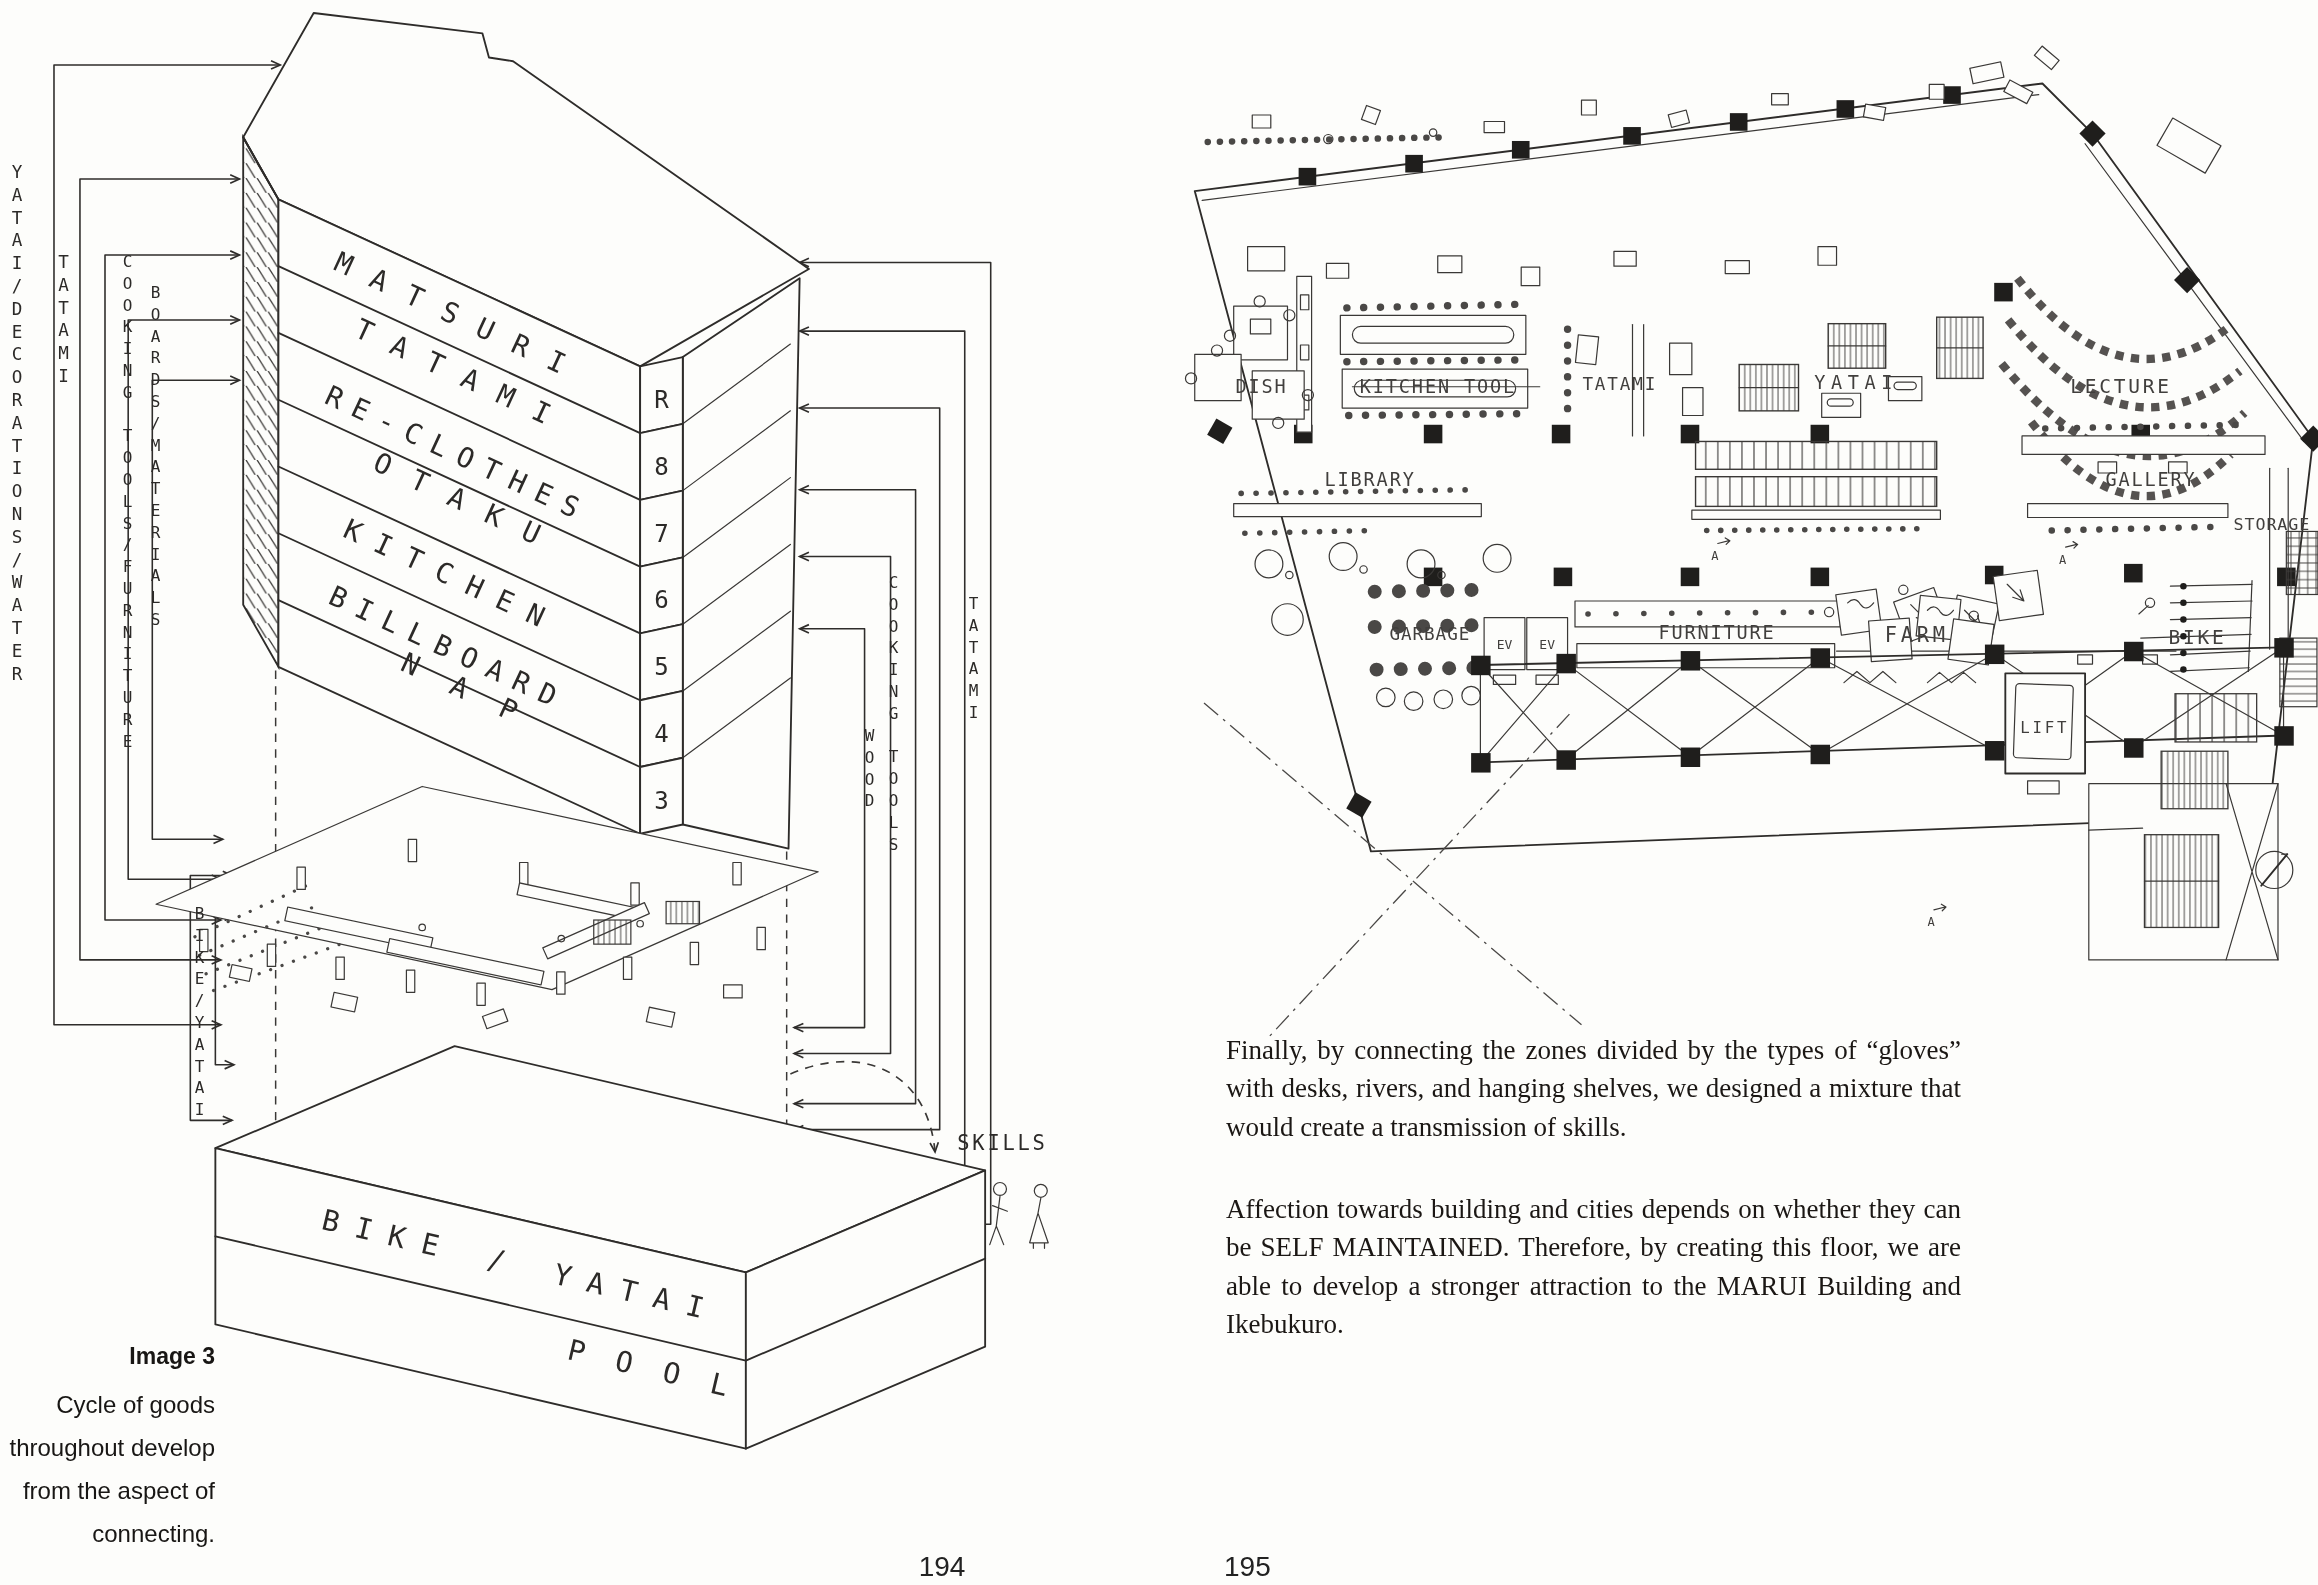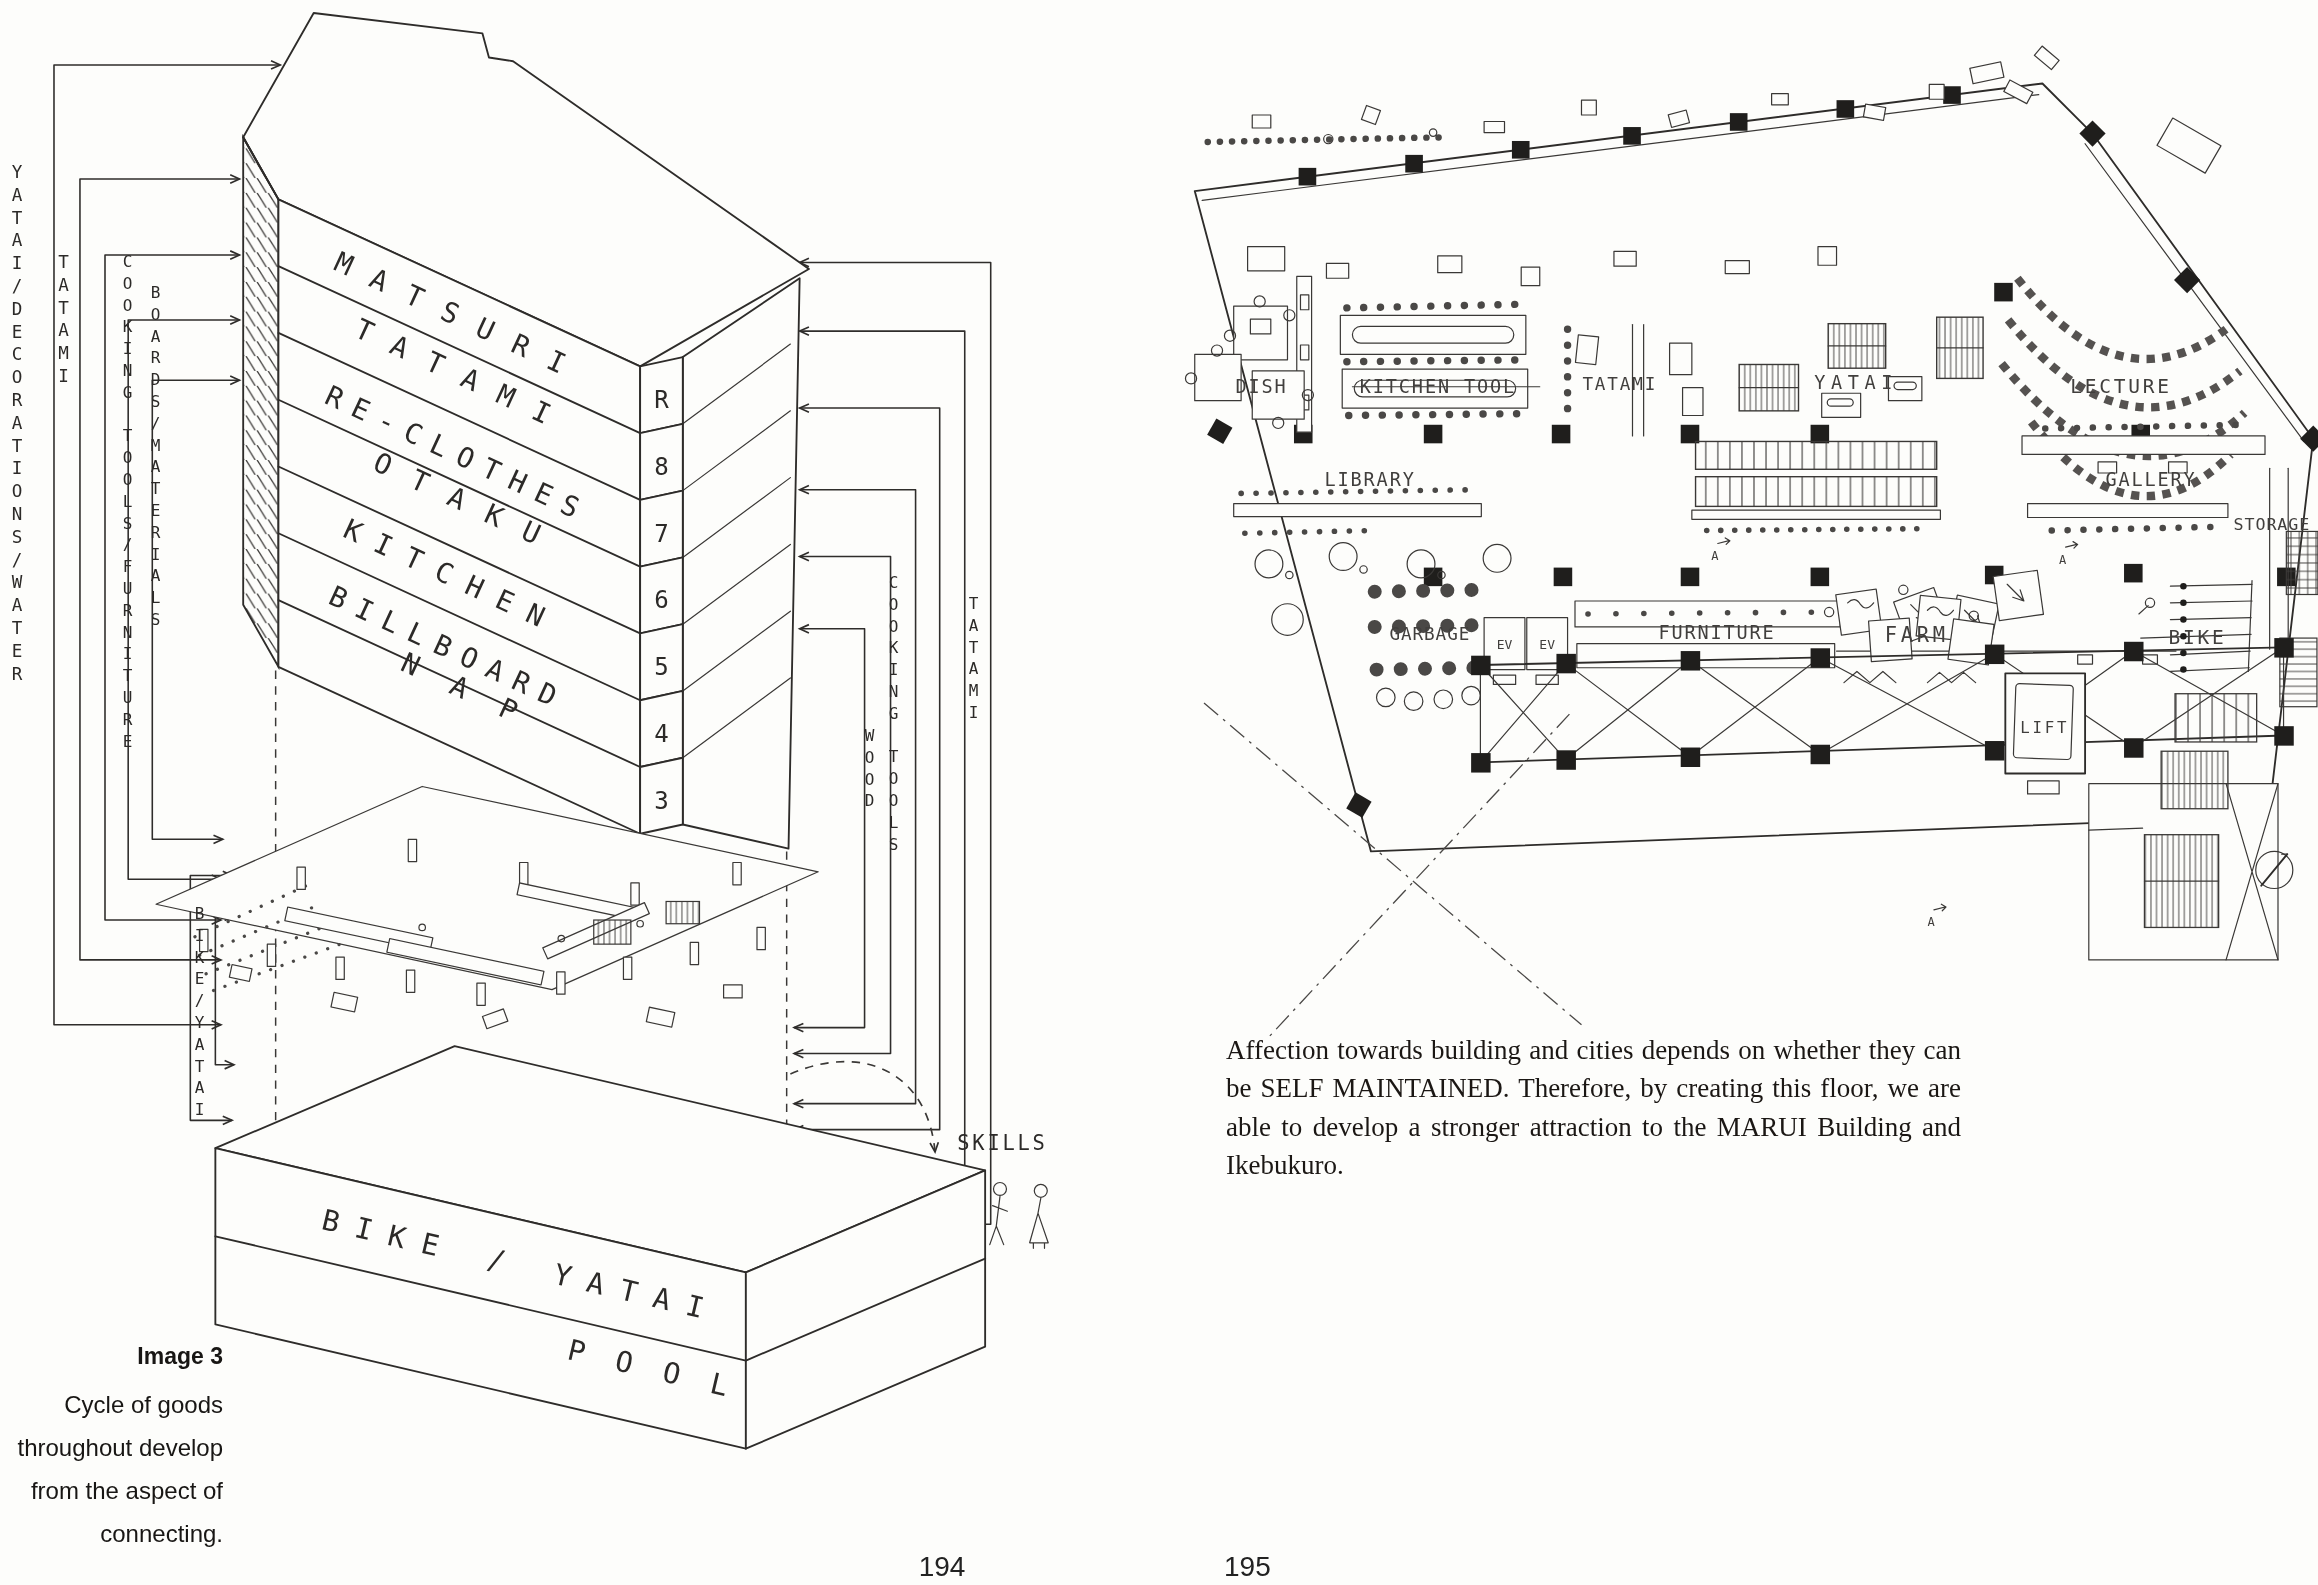--- a/index.html
+++ b/index.html
@@ -15,21 +15,21 @@
         marker-start:url(#ah);marker-end:url(#ah);}
   .proj{fill:none;stroke:#3a3836;stroke-width:1.6;stroke-dasharray:9 8;}
   .dashdot{fill:none;stroke:#4a4846;stroke-width:1.4;stroke-dasharray:20 7 3 7;}
   .dots{fill:none;stroke:#4a4846;stroke-linecap:round;}
   .seats{fill:none;stroke:#555250;stroke-width:9;stroke-dasharray:9 8;}
   .hand{font-family:"DejaVu Sans Mono",monospace;fill:#2c2a28;}
   .hand2{font-family:"DejaVu Sans Mono",monospace;fill:#413f3d;}
   .vlabel{position:absolute;writing-mode:vertical-rl;text-orientation:upright;
           font-family:"DejaVu Sans Mono",monospace;color:#2c2a28;letter-spacing:2.8px;
           white-space:nowrap;line-height:1;}
-  .caption{position:absolute;left:8px;top:1343px;width:215px;text-align:right;color:#181614;}
+  .caption{position:absolute;left:0;top:1343px;width:215px;text-align:right;color:#181614;}
   .caption .cap-title{font-size:23px;font-weight:bold;margin-bottom:13px;}
   .caption .cap-line{font-size:24px;line-height:43px;}
   .bodytext{position:absolute;left:1226px;top:1031px;width:735px;color:#1b1714;}
   .bodytext p{margin:0 0 44px 0;text-align:justify;
               font-family:"Liberation Serif",serif;font-size:27px;line-height:1.42;}
   .pagenum{position:absolute;font-size:28px;color:#222;}
 </style>
 </head>
 <body>
 
@@ -507,19 +507,20 @@
     <div class="cap-line">throughout develop</div>
     <div class="cap-line">from the aspect of</div>
     <div class="cap-line">connecting.</div>
   </div>
 
   <div class="pagenum" style="left:914px;top:1551px;width:56px;text-align:center;">194</div>
 </div>
 
 <div>
   <div class="bodytext">
+    <p>Finally, by connecting the zones divided by the types of “gloves” with desks, rivers, and hanging shelves, we designed a mixture that would create a transmission of skills.</p>
     <p>Affection towards building and cities depends on whether they can be SELF MAINTAINED. Therefore, by creating this floor, we are able to develop a stronger attraction to the MARUI Building and Ikebukuro.</p>
   </div>
   <div class="pagenum" style="left:1224px;top:1551px;width:56px;">195</div>
 </div>
 
 </div>
 
 
 </body></html>

